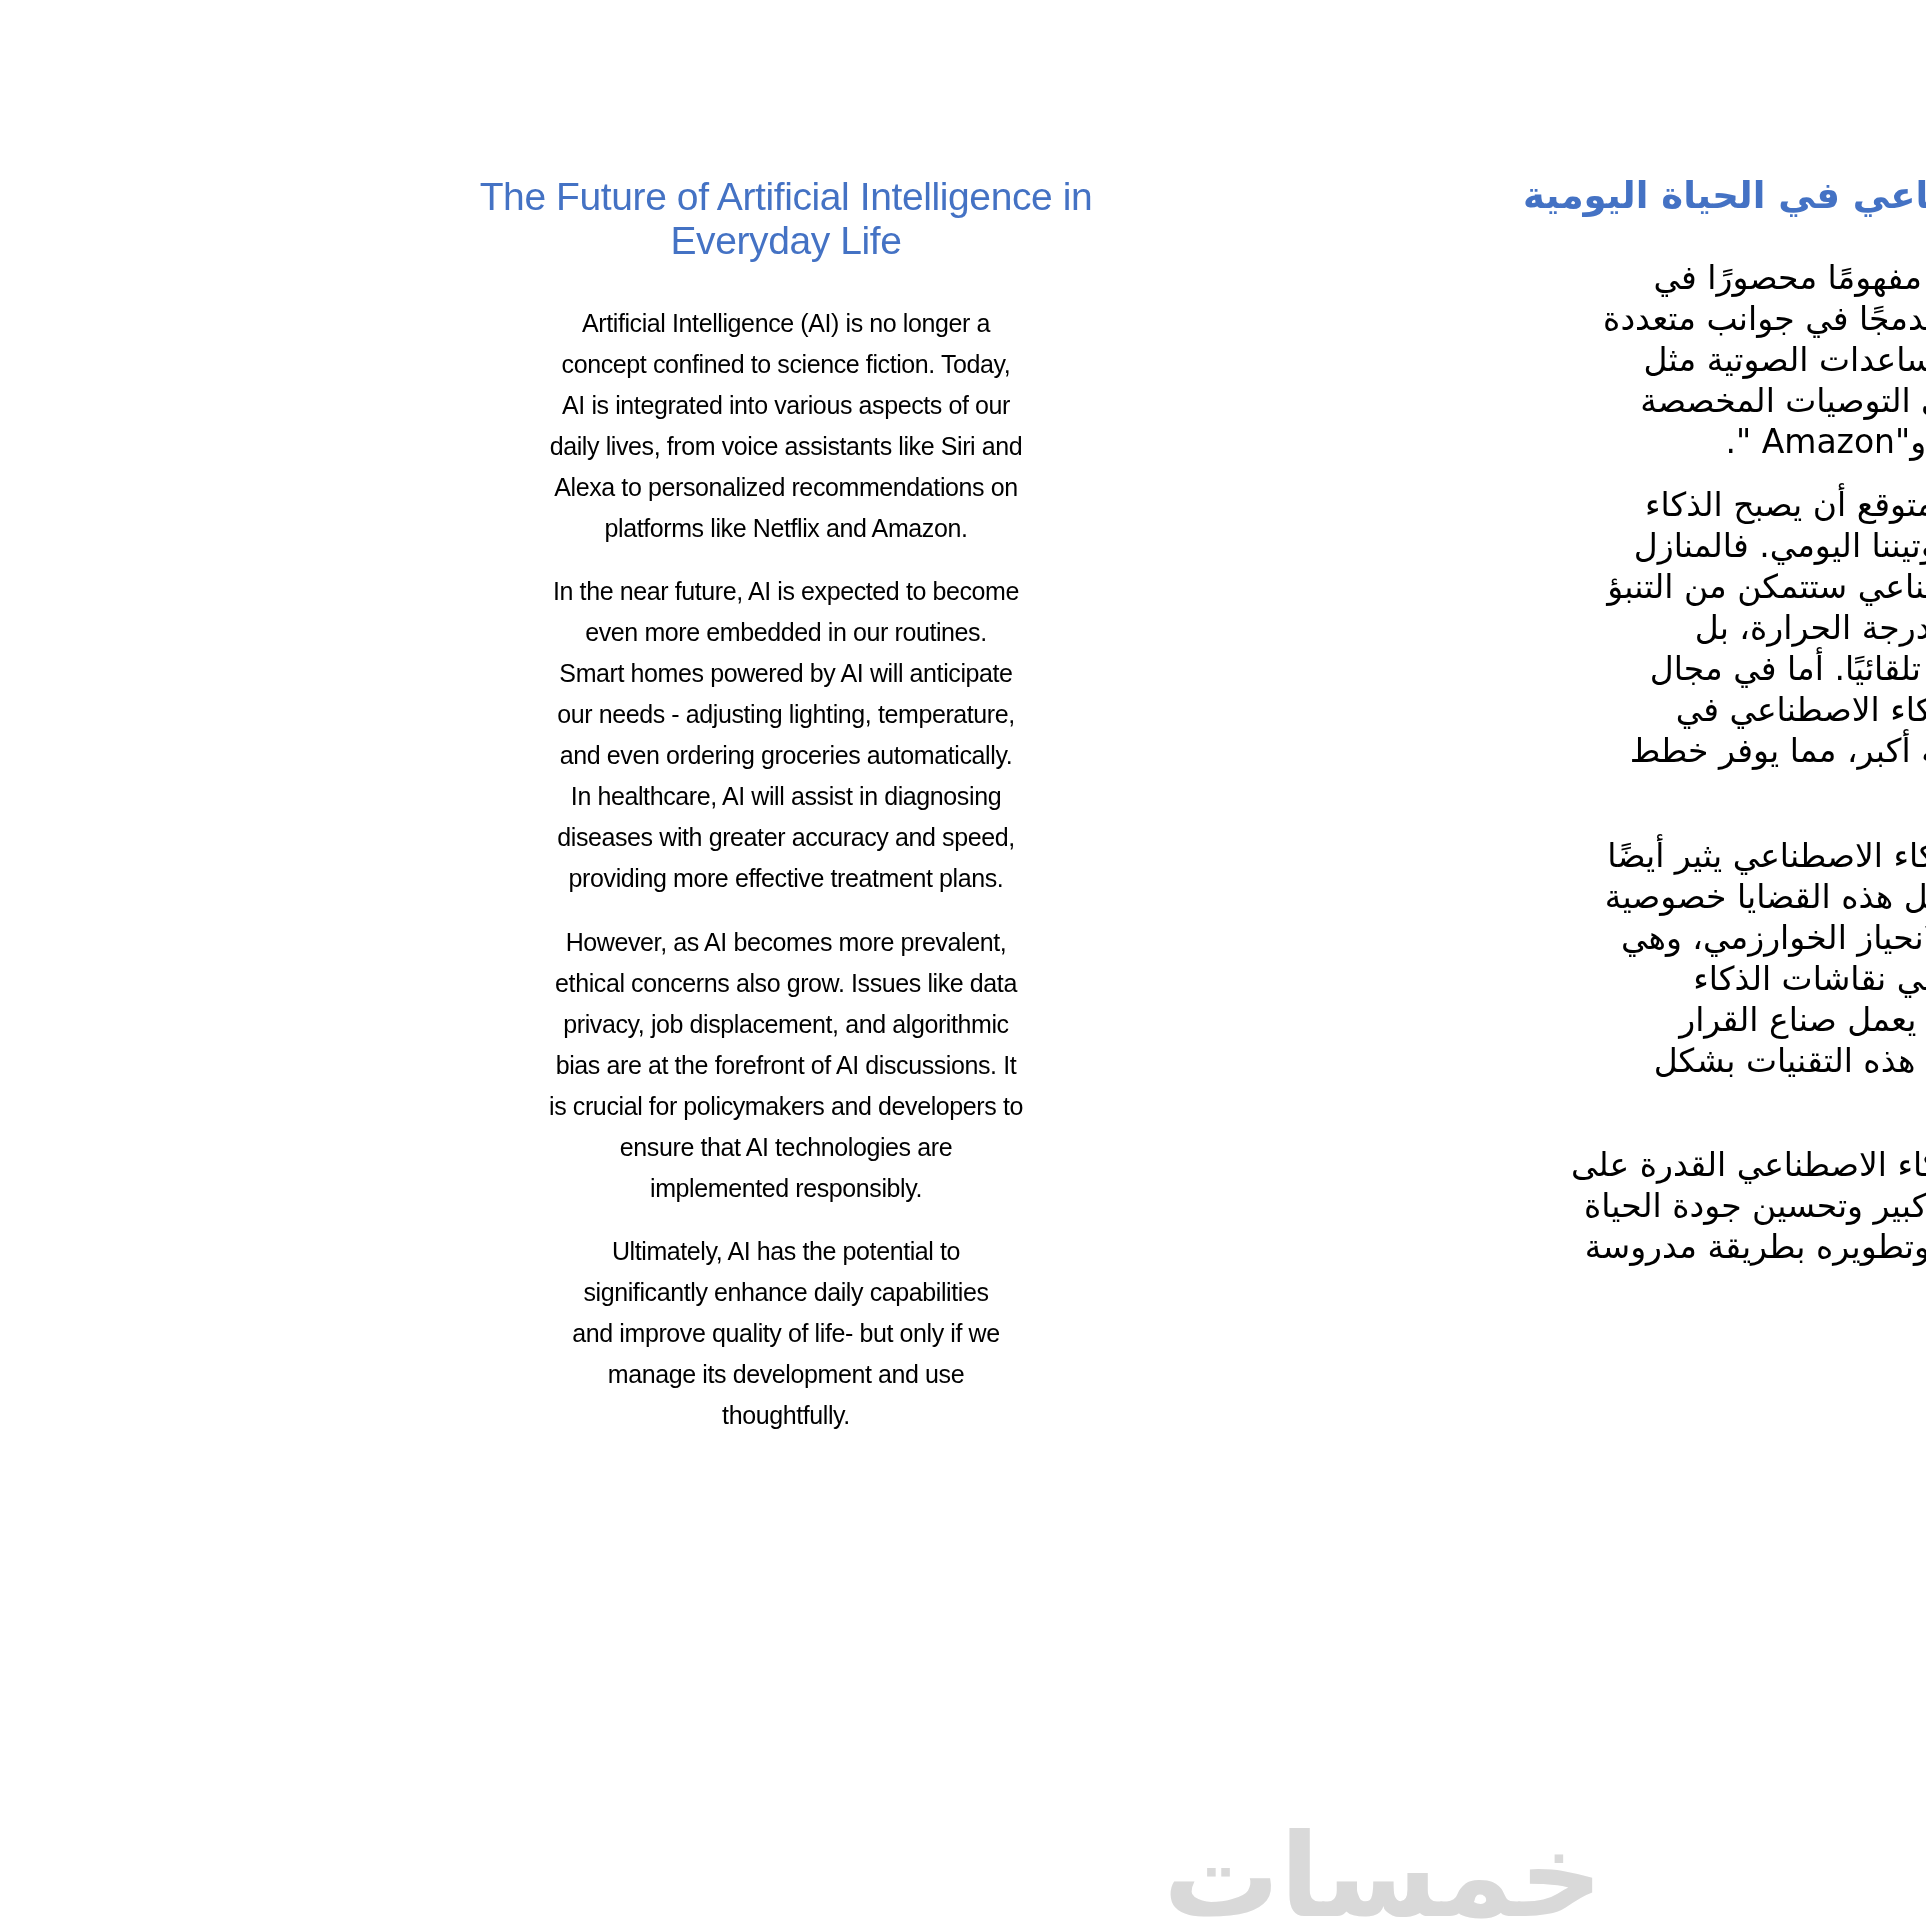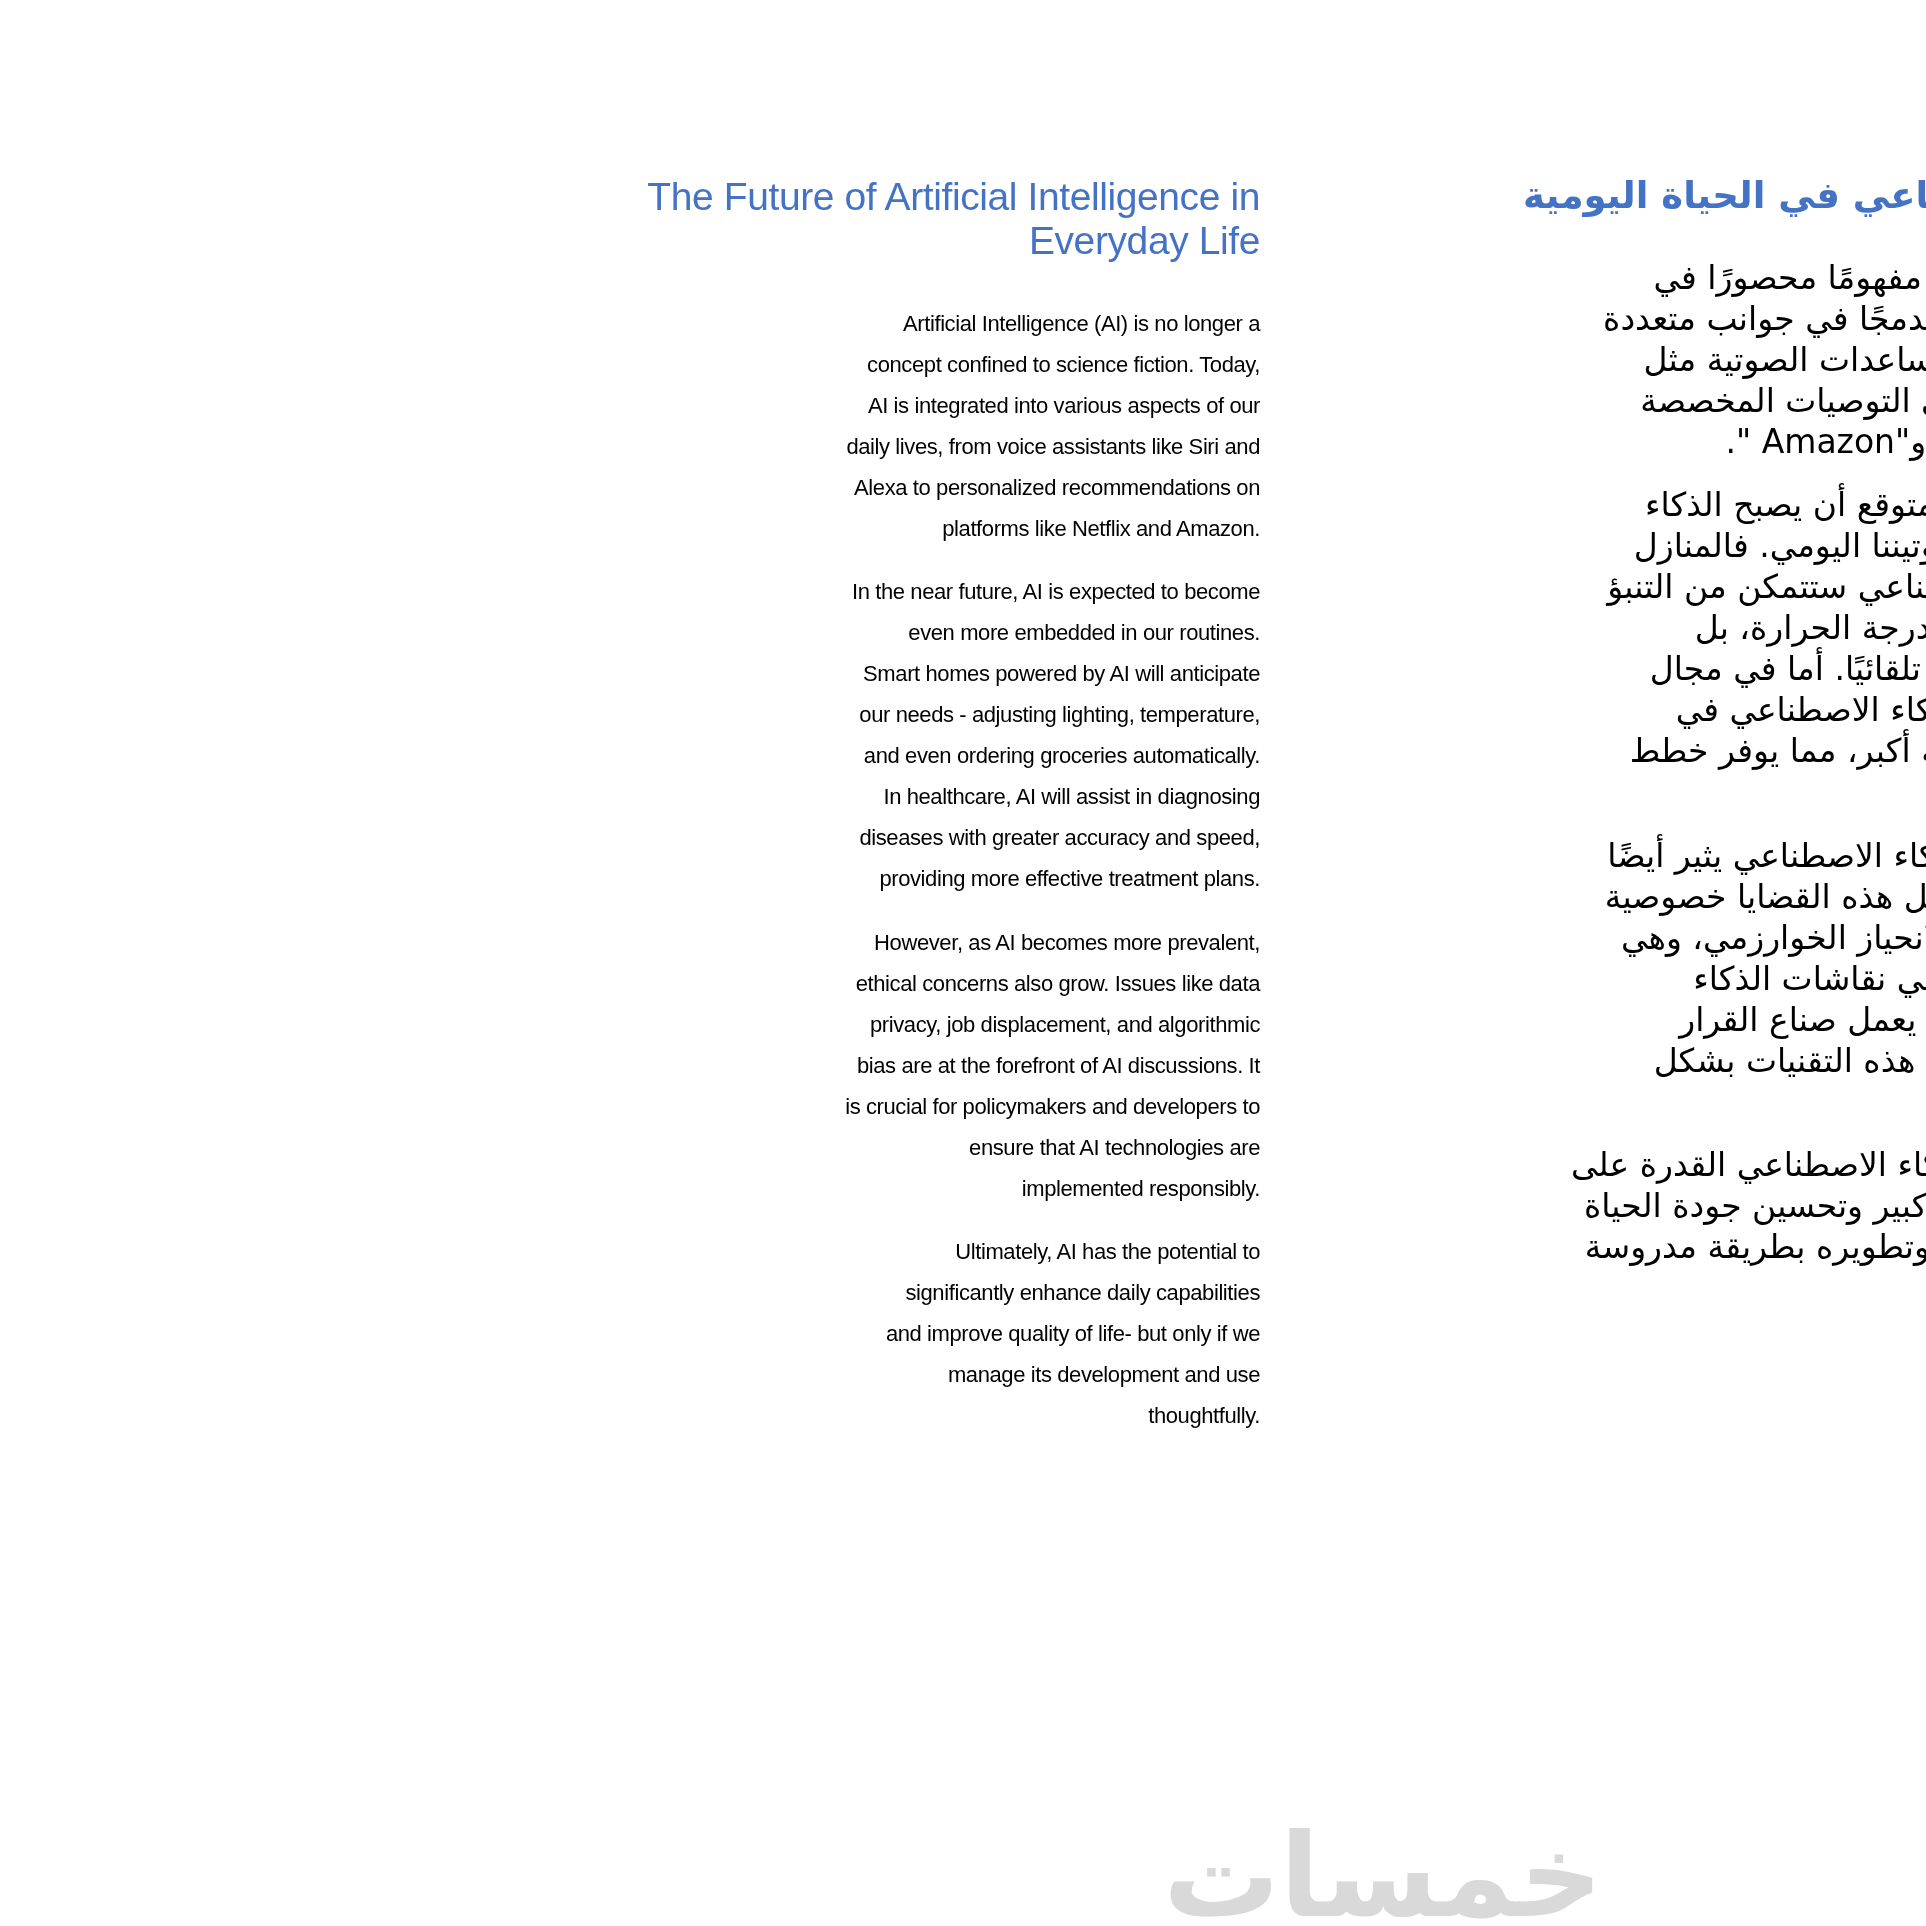--- a/index.html
+++ b/index.html
@@ -14,21 +14,21 @@
     overflow: hidden;
     font-family: "Liberation Sans", sans-serif;
   }
   .column {
     position: absolute;
     top: 175px;
     width: 948px;
   }
   .column-english {
     left: 312px;
-    text-align: right;
+    text-align: center;
   }
   .column-arabic {
     left: 1387px;
     text-align: right;
     font-family: "DejaVu Sans", sans-serif;
   }
   .doc-title {
     margin: 0 0 40px 0;
     white-space: pre-line;
     color: #4472C4;
@@ -40,21 +40,21 @@
   .column-arabic .doc-title {
     font-weight: 700;
     font-size: 37px;
     line-height: 42px;
     letter-spacing: 0;
   }
   .doc-paragraph {
     margin: 0 0 22.3px 0;
     white-space: pre-line;
     color: #000000;
-    font-size: 22px;
+    font-size: 25px;
     line-height: 41px;
     letter-spacing: -0.4px;
   }
   .column-arabic .doc-paragraph {
     font-size: 33px;
     letter-spacing: 0;
   }
   .watermark {
     position: absolute;
     left: 1383px;

